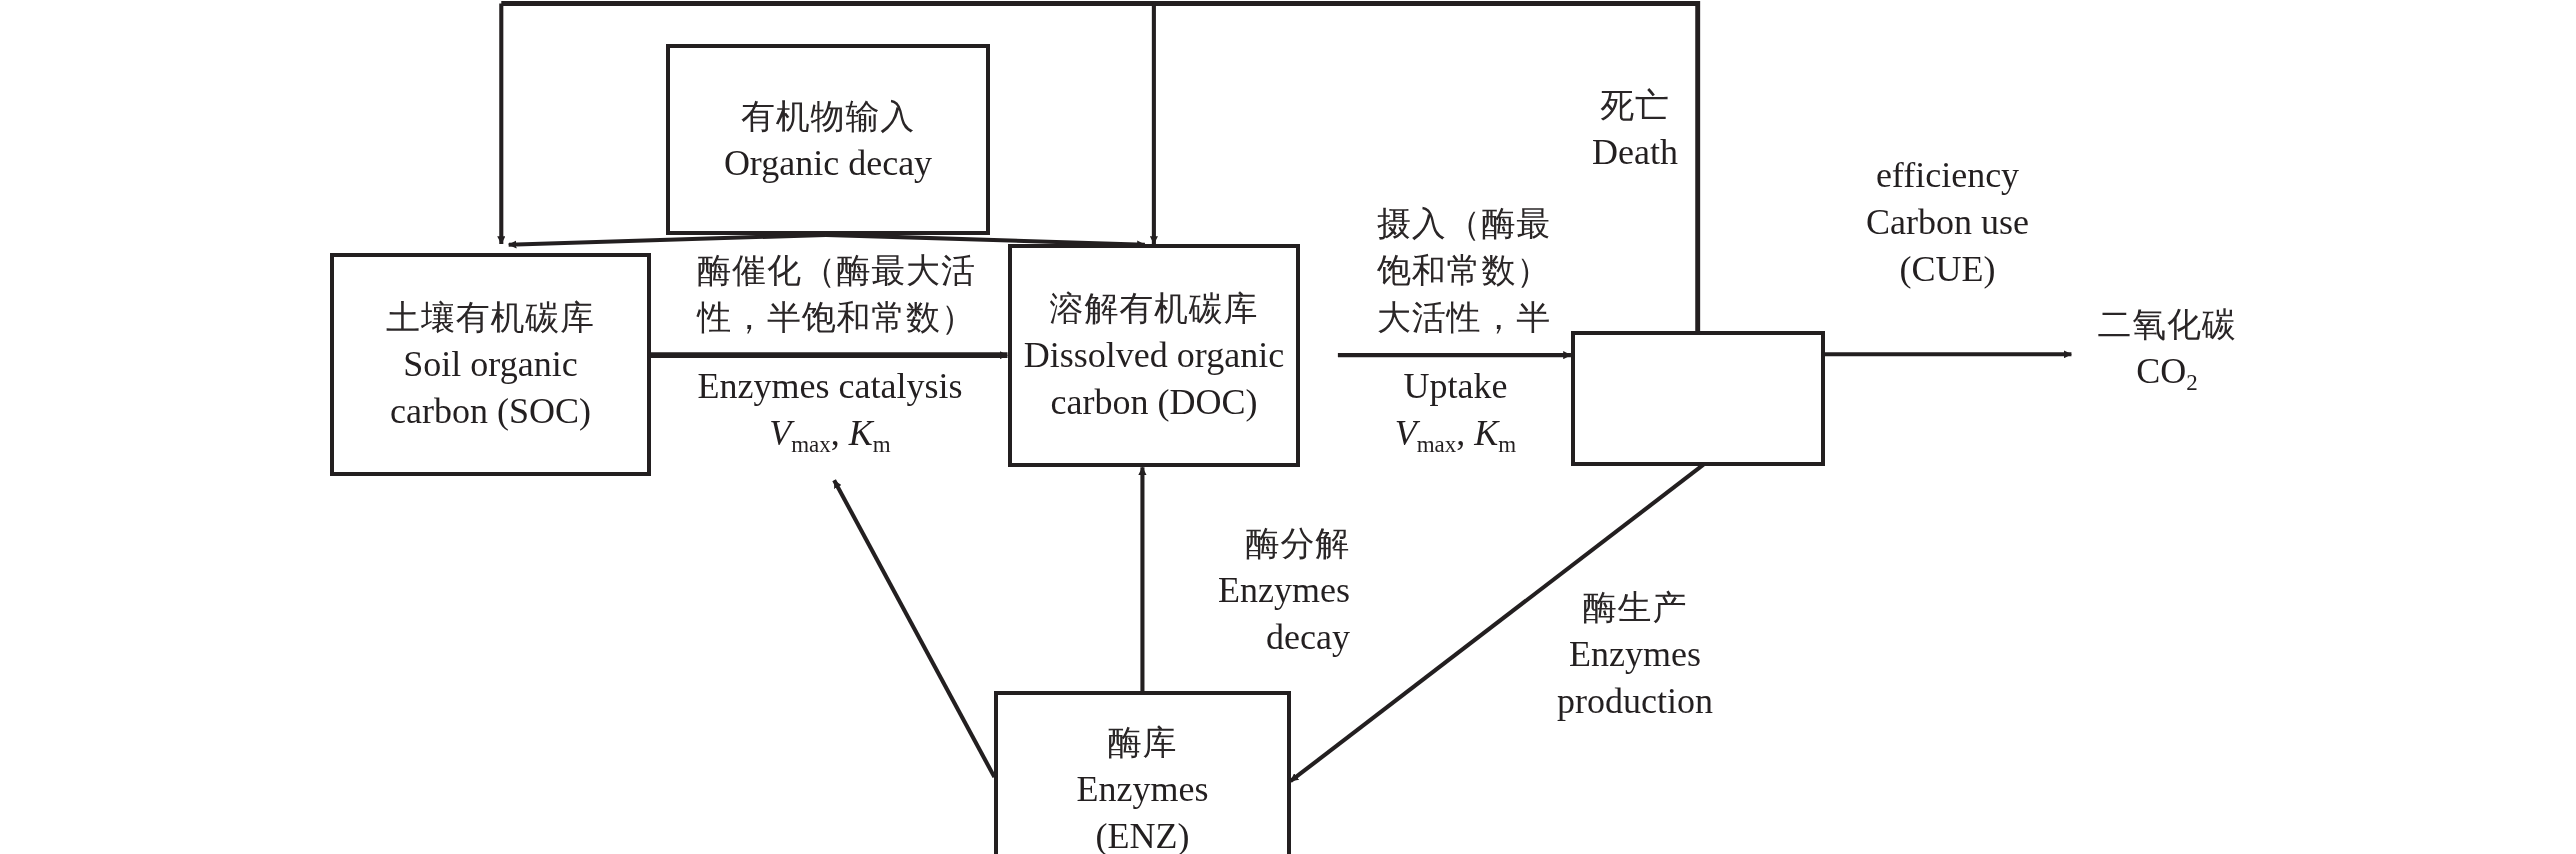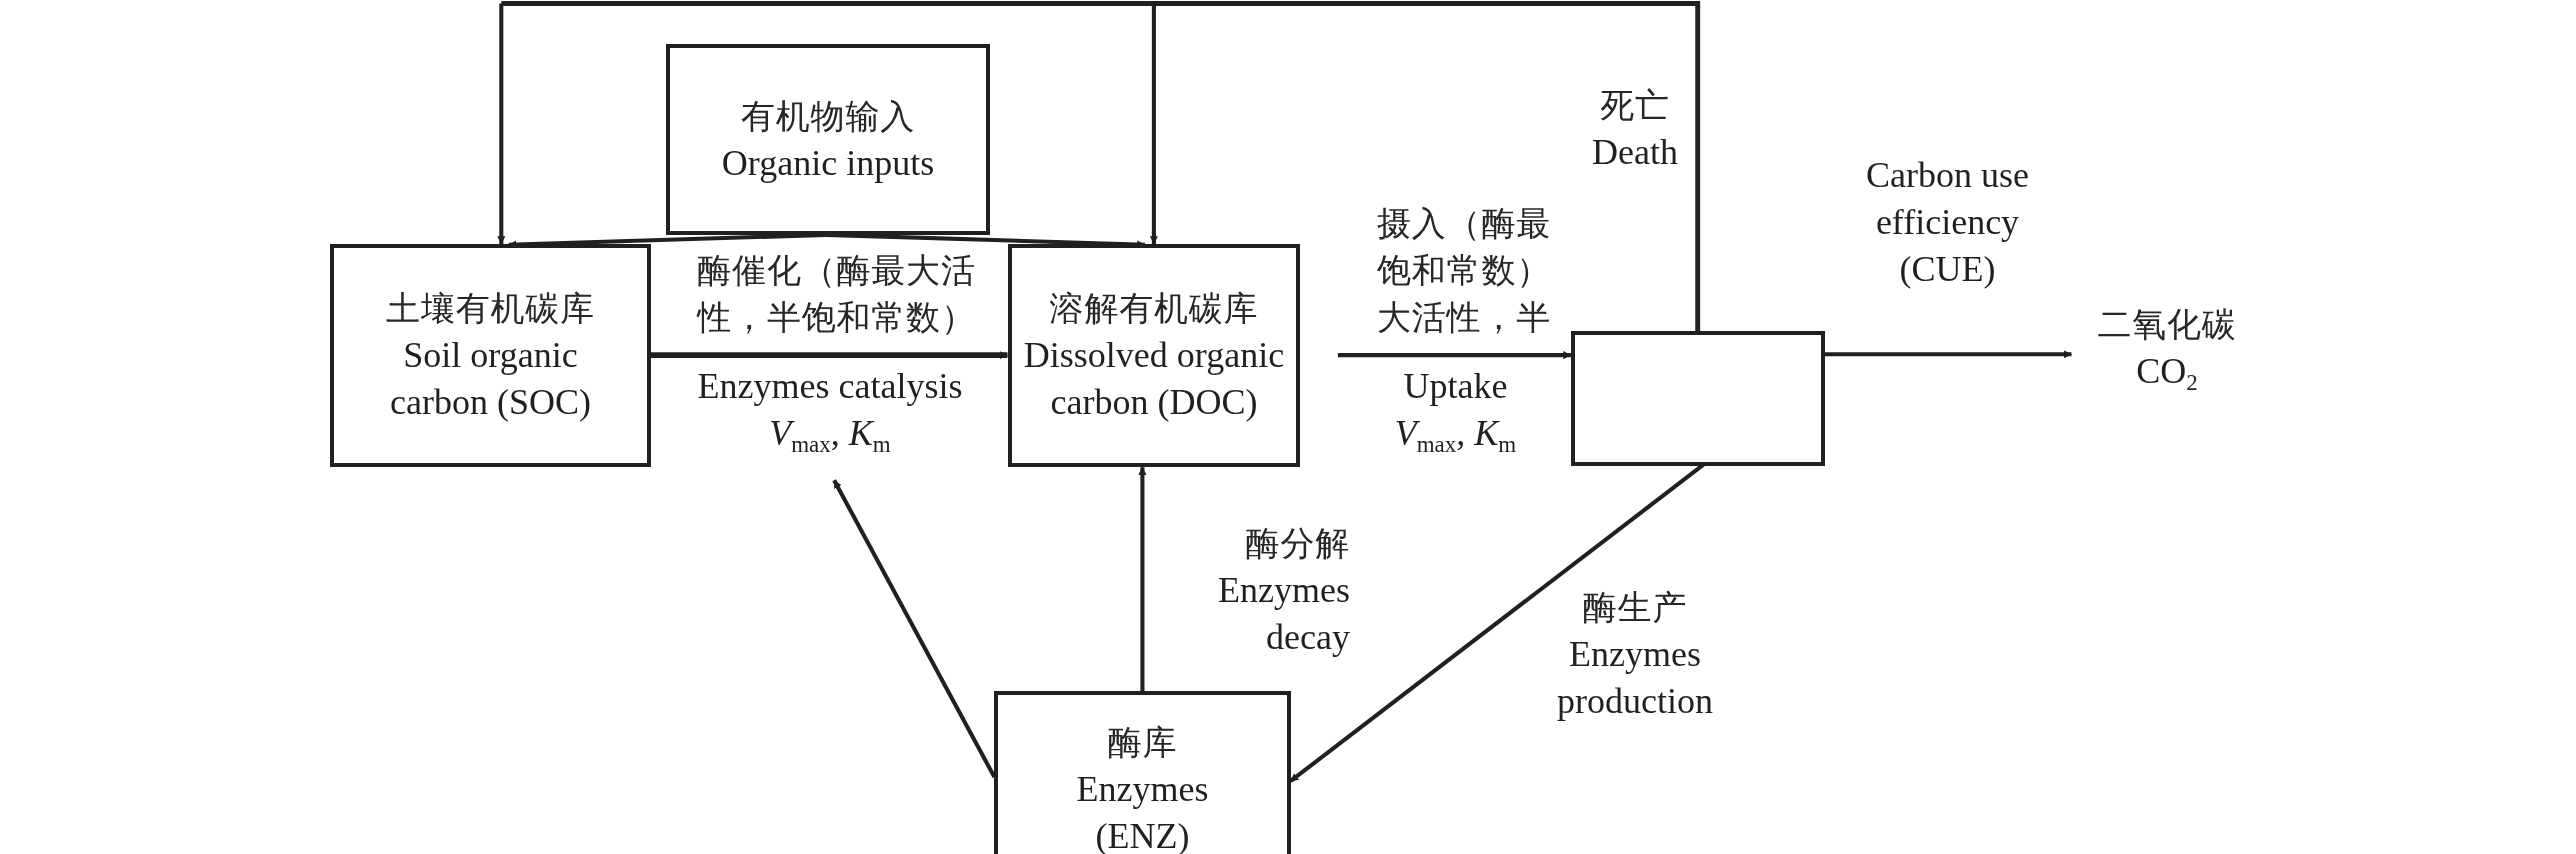--- a/index.html
+++ b/index.html
@@ -39,24 +39,24 @@
     <line x1="2231" y1="433" x2="2533" y2="433" marker-end="url(#ah)"></line>
 
     <line x1="1397" y1="845" x2="1397" y2="571" marker-end="url(#ah)"></line>
     <line x1="1216" y1="950" x2="1020" y2="587" marker-end="url(#ah)"></line>
     <line x1="2083" y1="568" x2="1578" y2="955" marker-end="url(#ah)"></line>
   </g>
 </svg>
 
 <div class="node" style="left:666px; top:44px; width:324px; height:191px;">
   <span class="line zh">有机物输入</span>
-  <span class="line">Organic inputs</span>
+  <span class="line">Organic decay</span>
 </div>
 
-<div class="node" style="left:330px; top:244px; width:321px; height:223px;">
+<div class="node" style="left:330px; top:253px; width:321px; height:223px;">
   <span class="line zh">土壤有机碳库</span>
   <span class="line">Soil organic</span>
   <span class="line">carbon (SOC)</span>
 </div>
 
 <div class="node" style="left:1008px; top:244px; width:292px; height:223px;">
   <span class="line zh">溶解有机碳库</span>
   <span class="line">Dissolved organic</span>
   <span class="line">carbon (DOC)</span>
 </div>
@@ -93,22 +93,22 @@
   <span class="line zh">摄入（酶最</span>
   <span class="line zh">饱和常数）</span>
   <span class="line zh">大活性，半</span>
 </div>
 <div class="label" style="left:1341px; top:363px; width:229px;">
   <span class="line">Uptake</span>
   <span class="line"><span class="it">V</span><sub>max</sub><span>, </span><span class="it">K</span><sub>m</sub></span>
 </div>
 
 <div class="label" style="left:1833px; top:152px; width:229px;">
+  <span class="line">efficiency</span>
   <span class="line">Carbon use</span>
-  <span class="line">efficiency</span>
   <span class="line">(CUE)</span>
 </div>
 
 <div class="label" style="left:1178px; top:520px; width:172px;text-align:right;">
   <span class="line zh">酶分解</span>
   <span class="line">Enzymes</span>
   <span class="line">decay</span>
 </div>
 
 <div class="label" style="left:1537px; top:584px; width:196px;">

